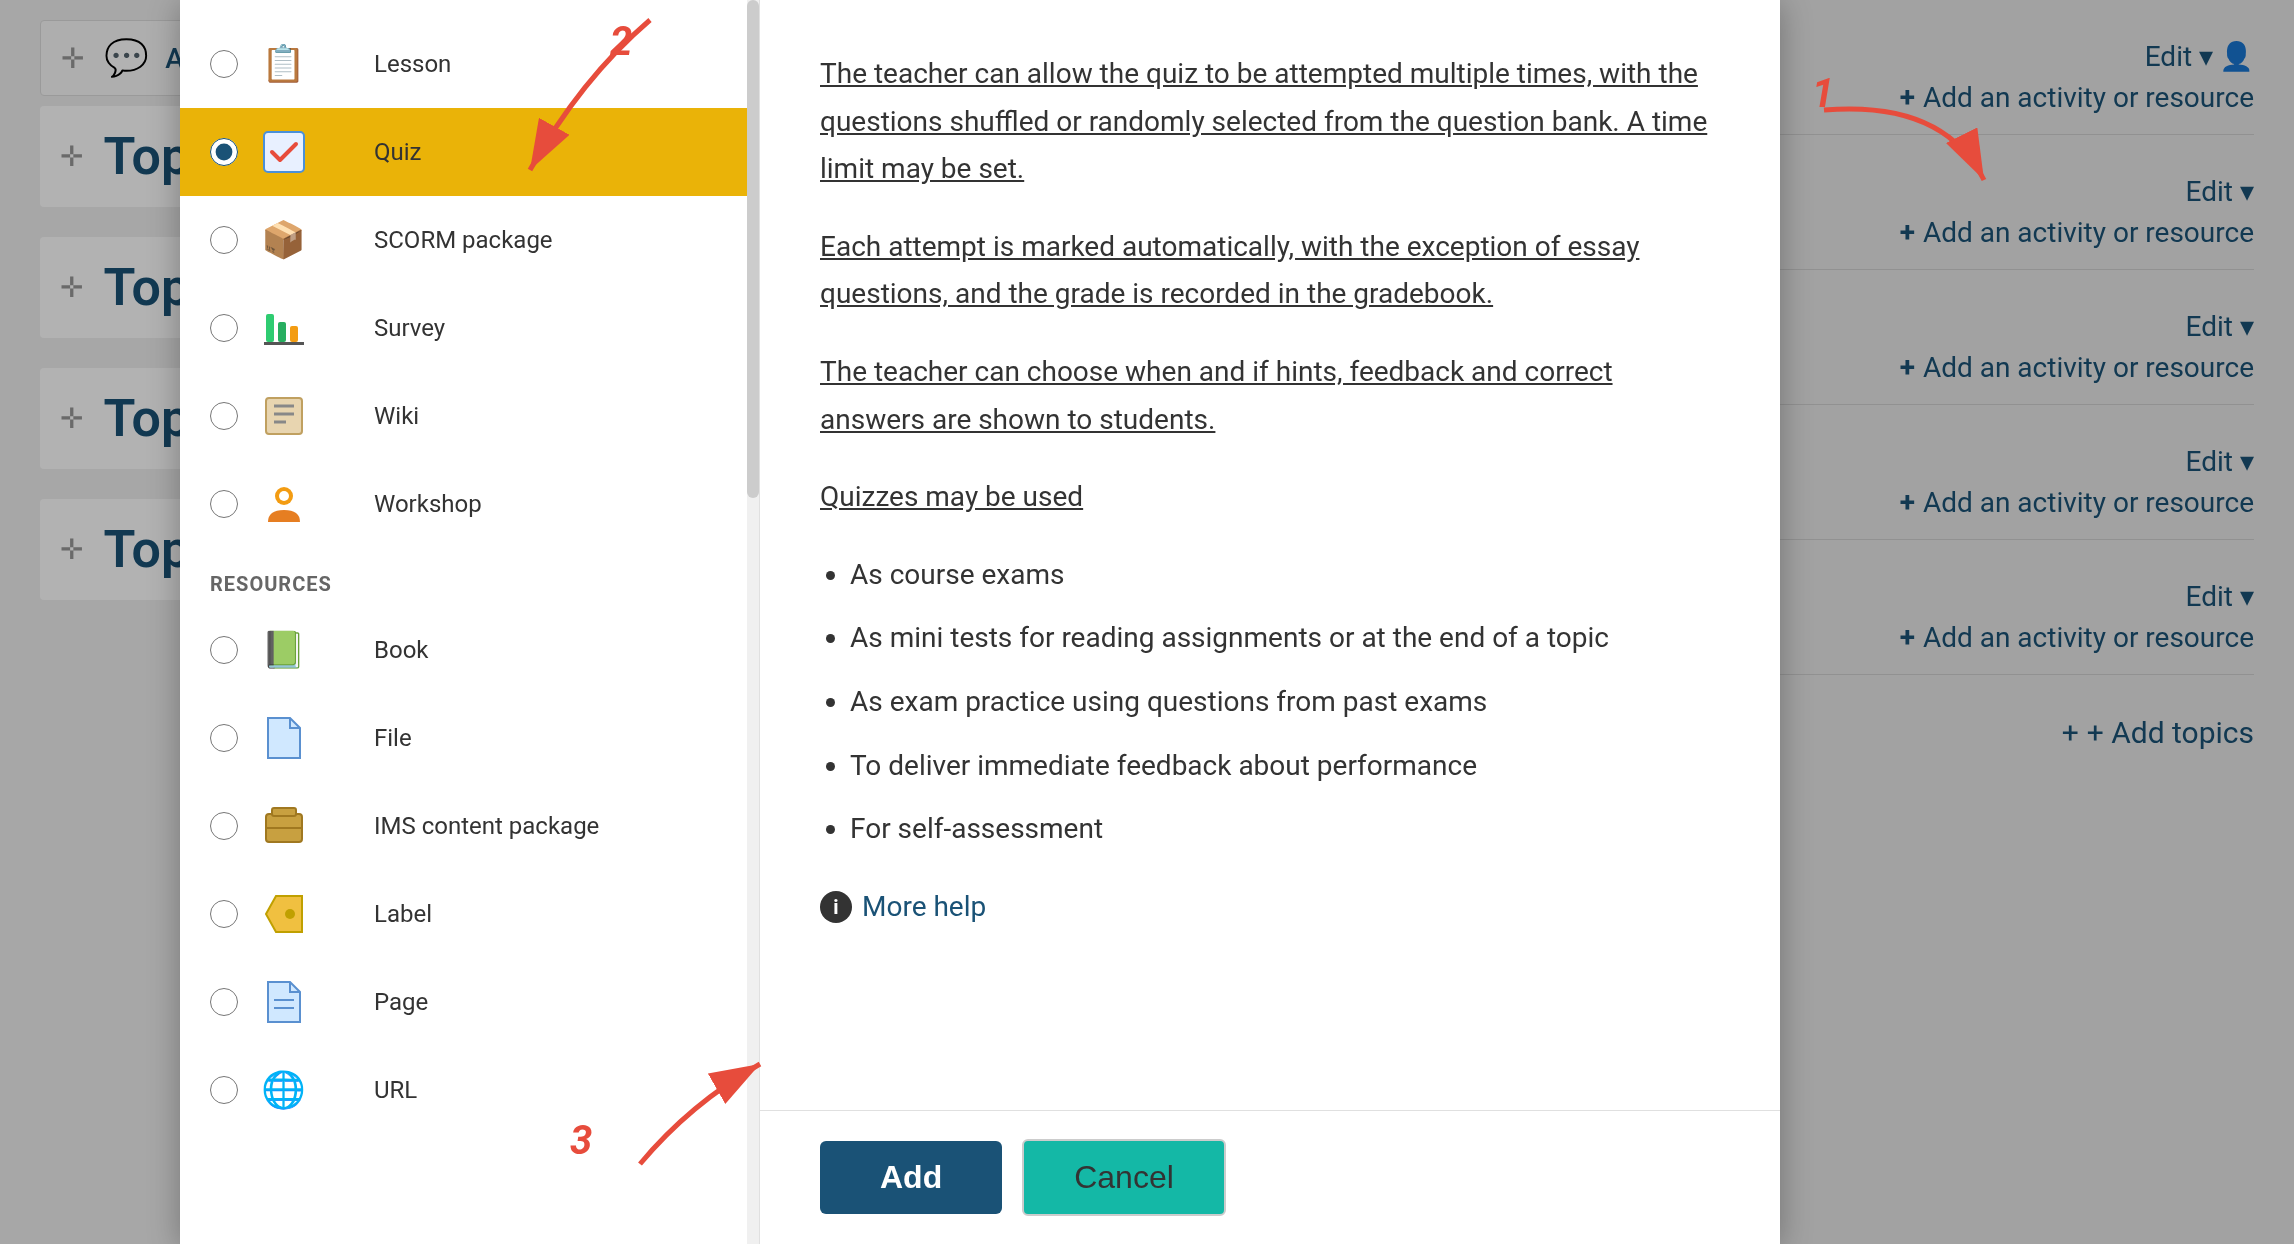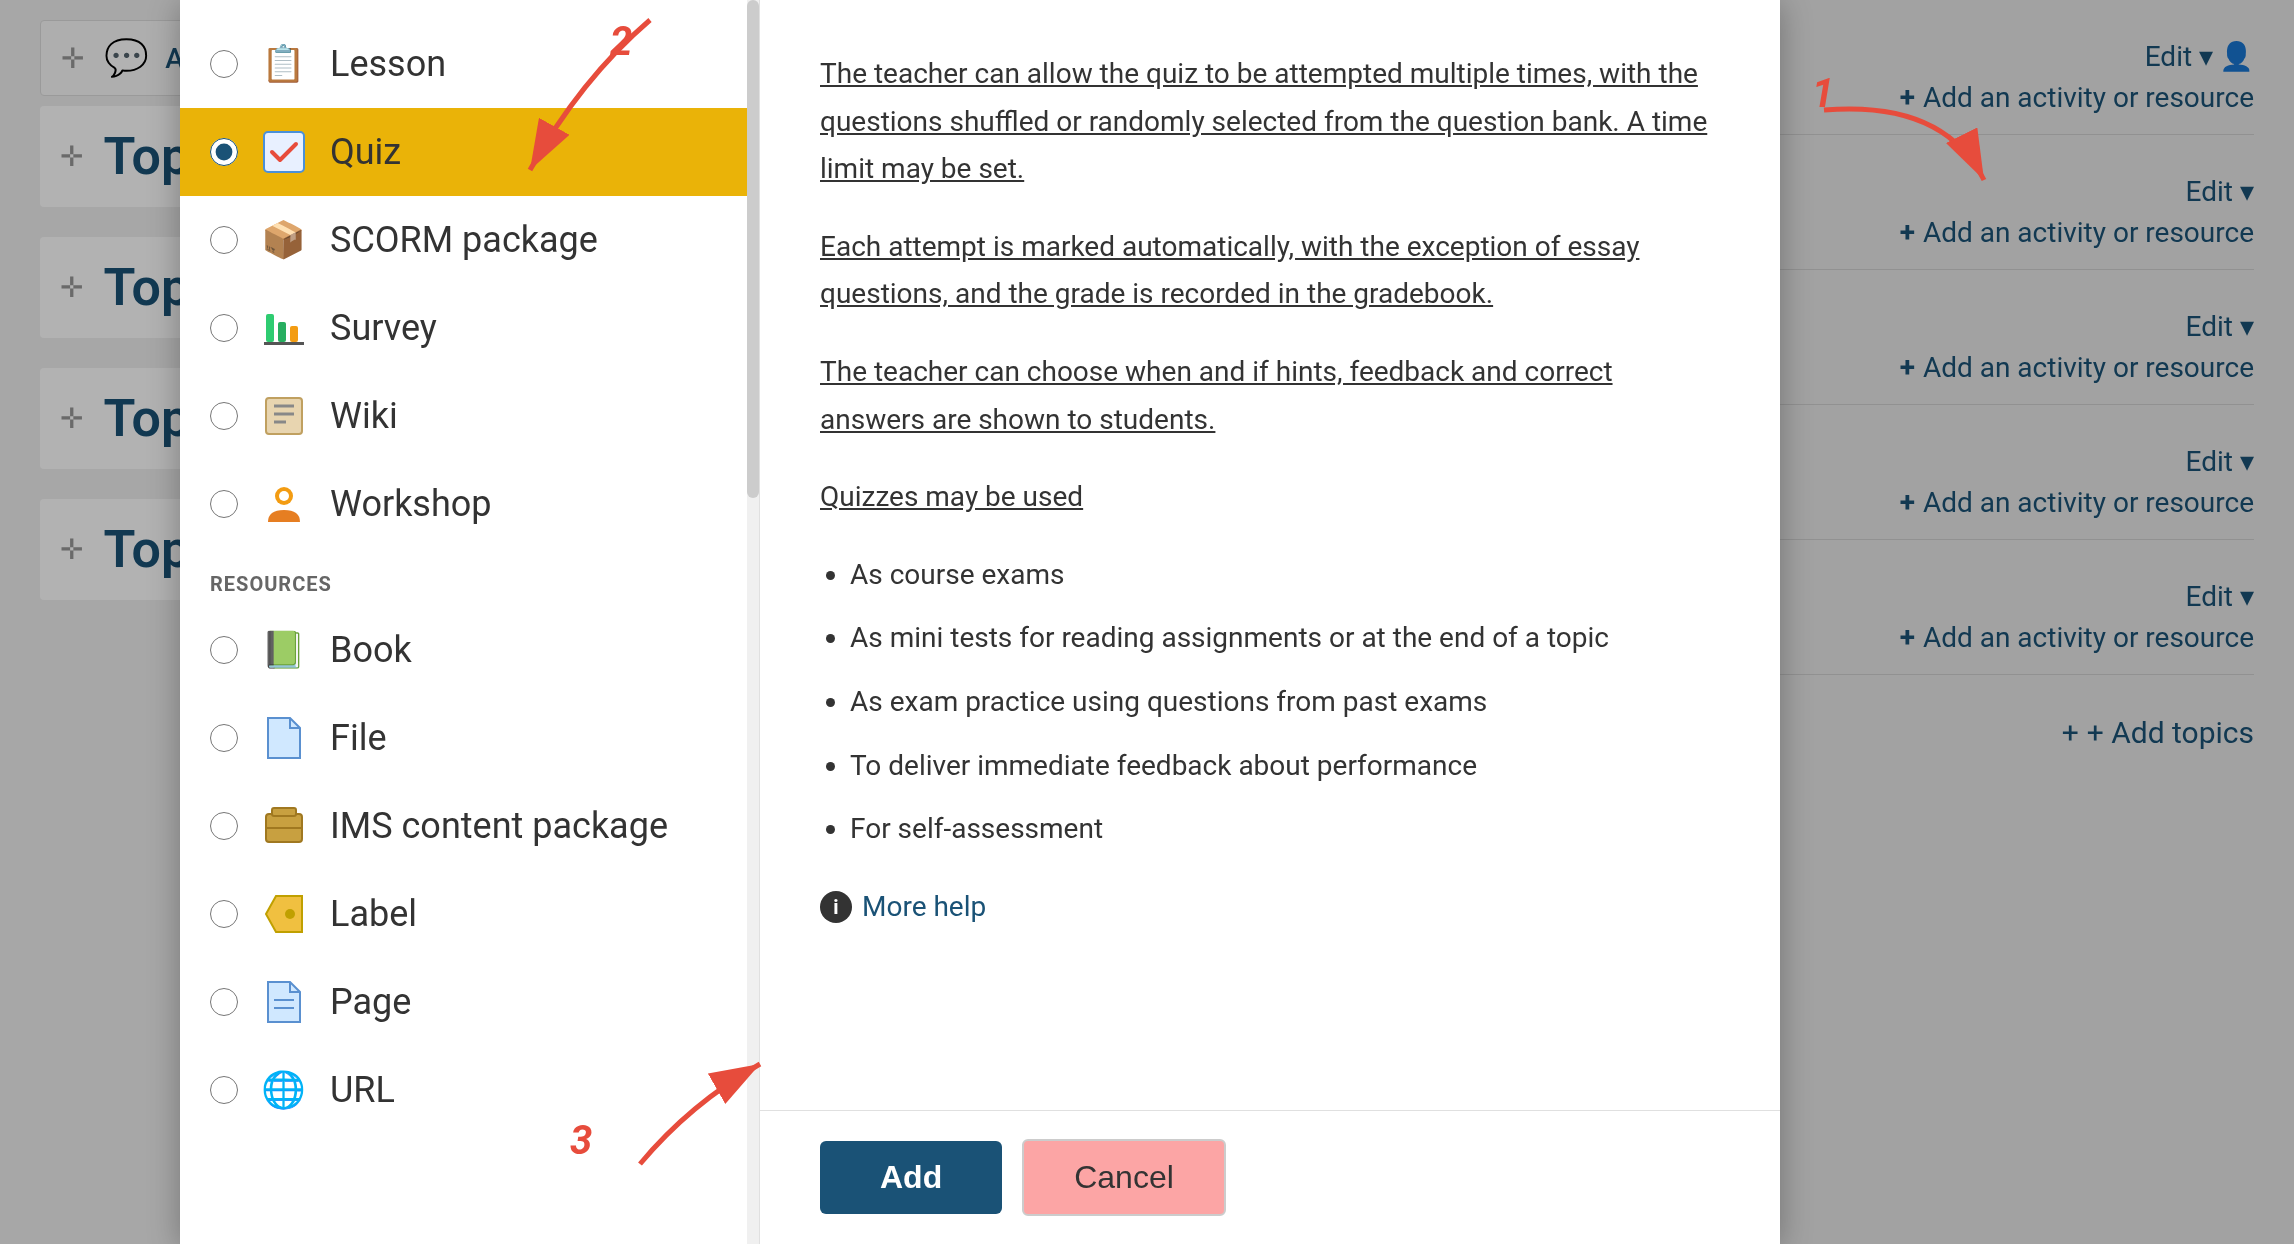--- a/index.html
+++ b/index.html
@@ -157,22 +157,23 @@
       width: 52px;
       height: 52px;
       flex-shrink: 0;
       display: flex;
       align-items: center;
       justify-content: center;
       font-size: 36px;
     }
 
     .activity-name {
-      font-size: 36px;
+      font-size: 24px;
       color: #333;
+      margin-left: 44px;
     }
 
     .section-header {
       padding: 24px 30px 10px 30px;
       font-size: 20px;
       font-weight: bold;
       color: #666;
       letter-spacing: 1px;
     }
 
@@ -263,21 +264,21 @@
       color: #fff;
       border: none;
       border-radius: 6px;
       padding: 18px 60px;
       font-size: 32px;
       font-weight: 600;
       cursor: pointer;
     }
 
     .btn-cancel {
-      background: #fca5a5;
+      background: #14b8a6;
       color: #333;
       border: 2px solid #ccc;
       border-radius: 6px;
       padding: 18px 50px;
       font-size: 32px;
       cursor: pointer;
     }
 
     
     .arrow-annotation {

